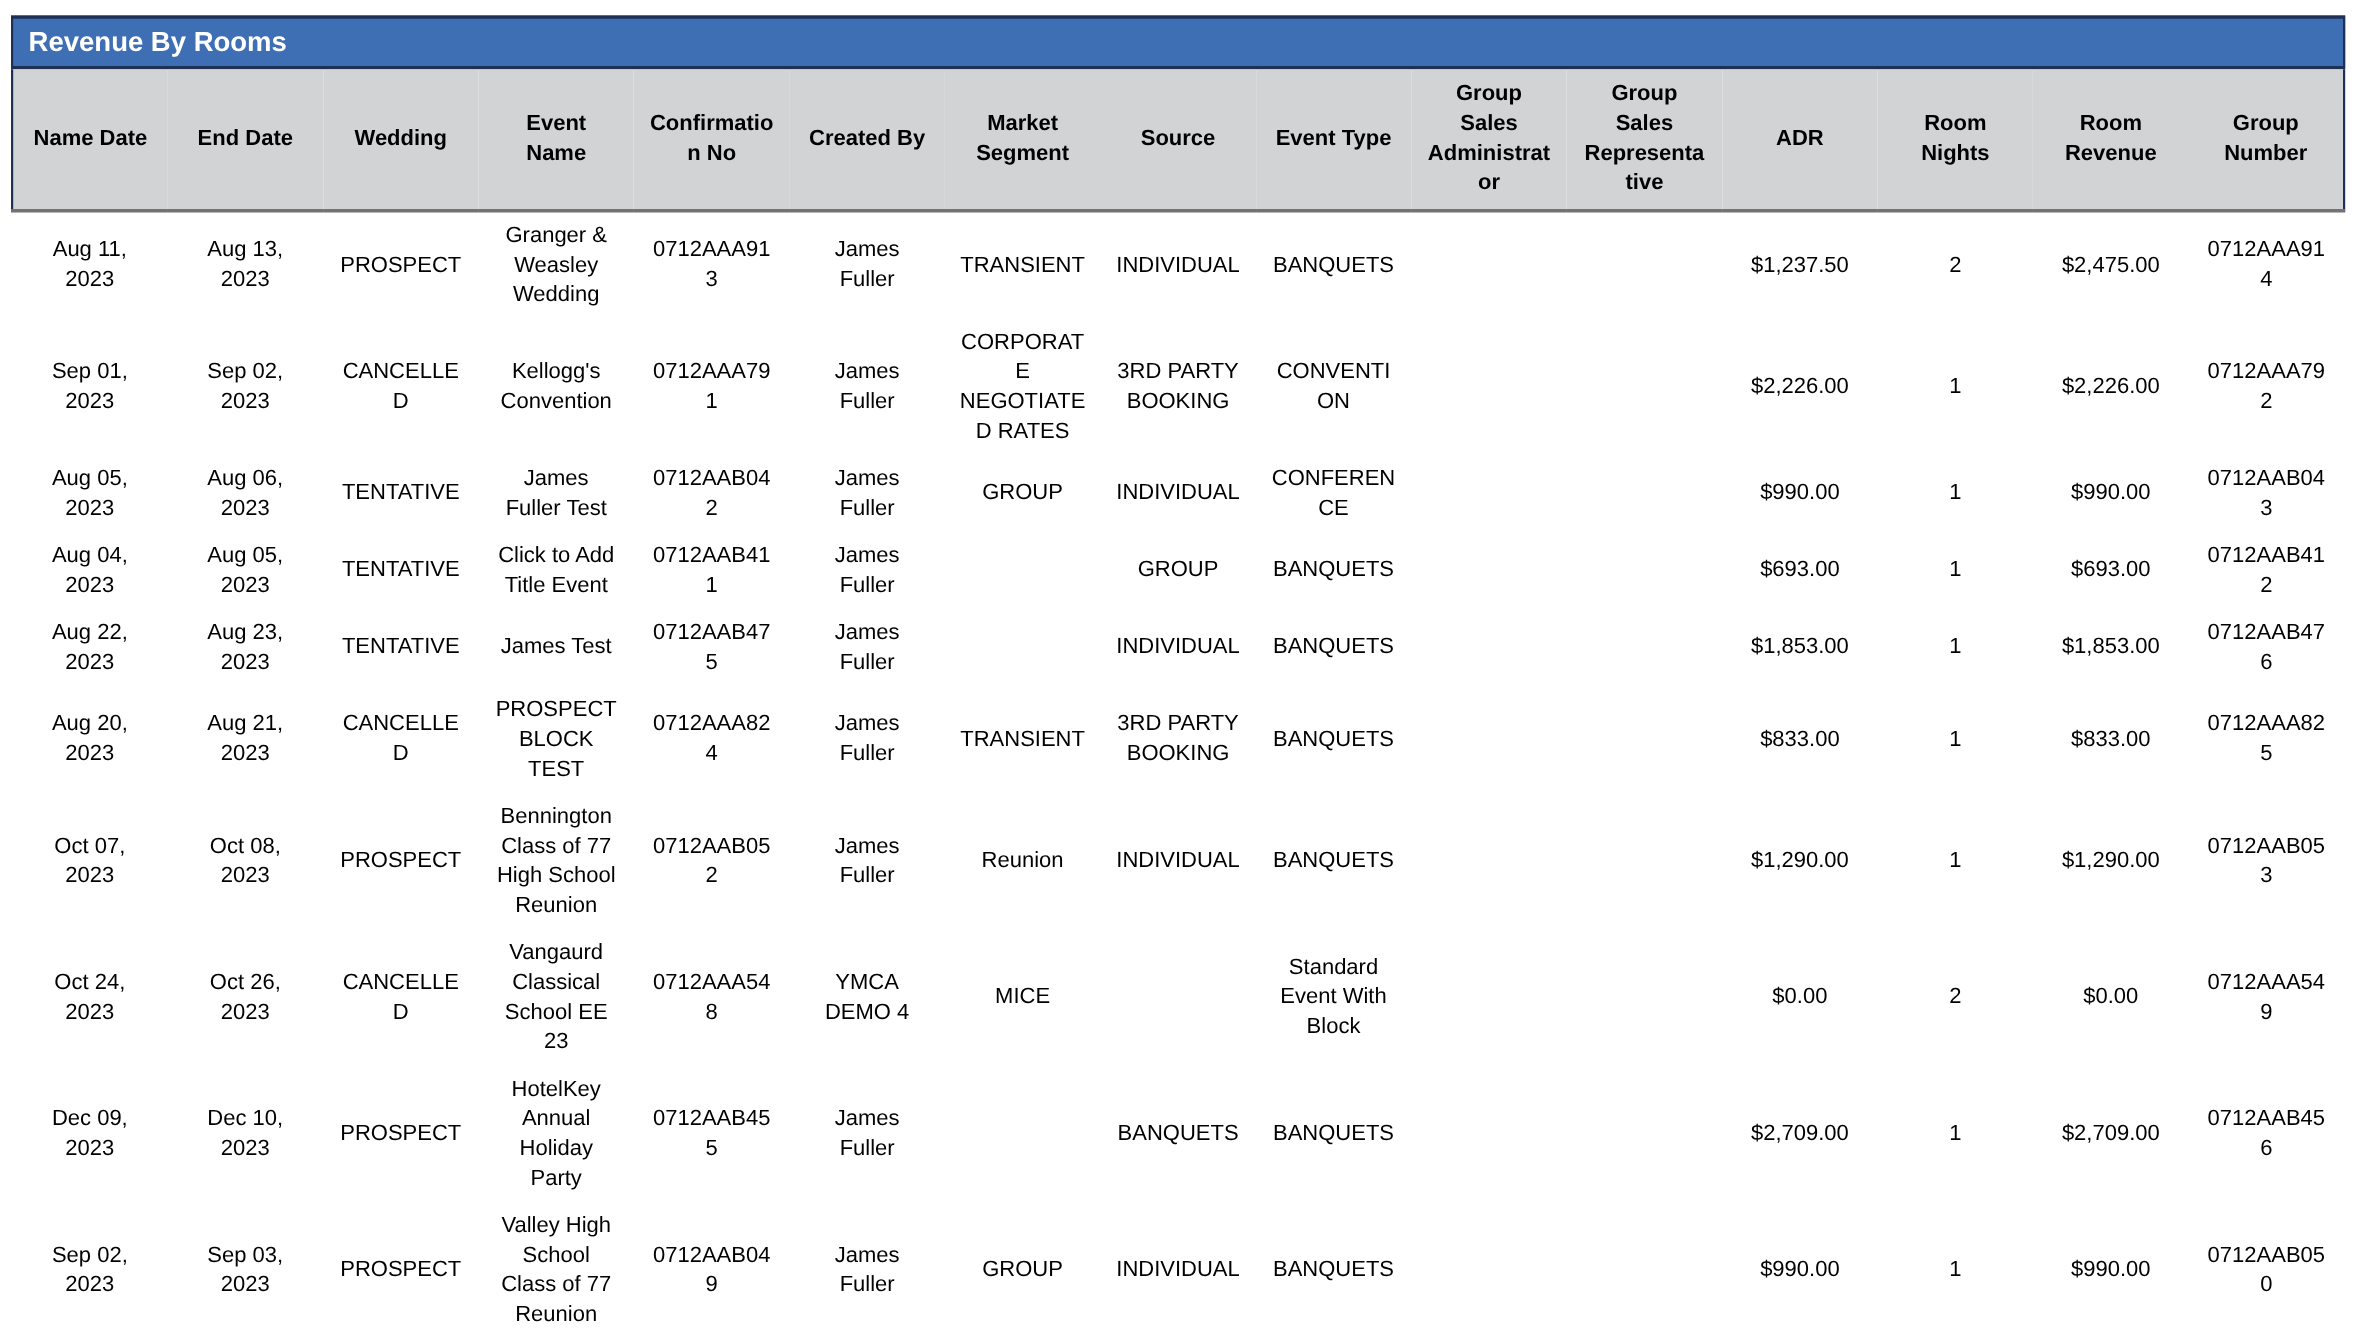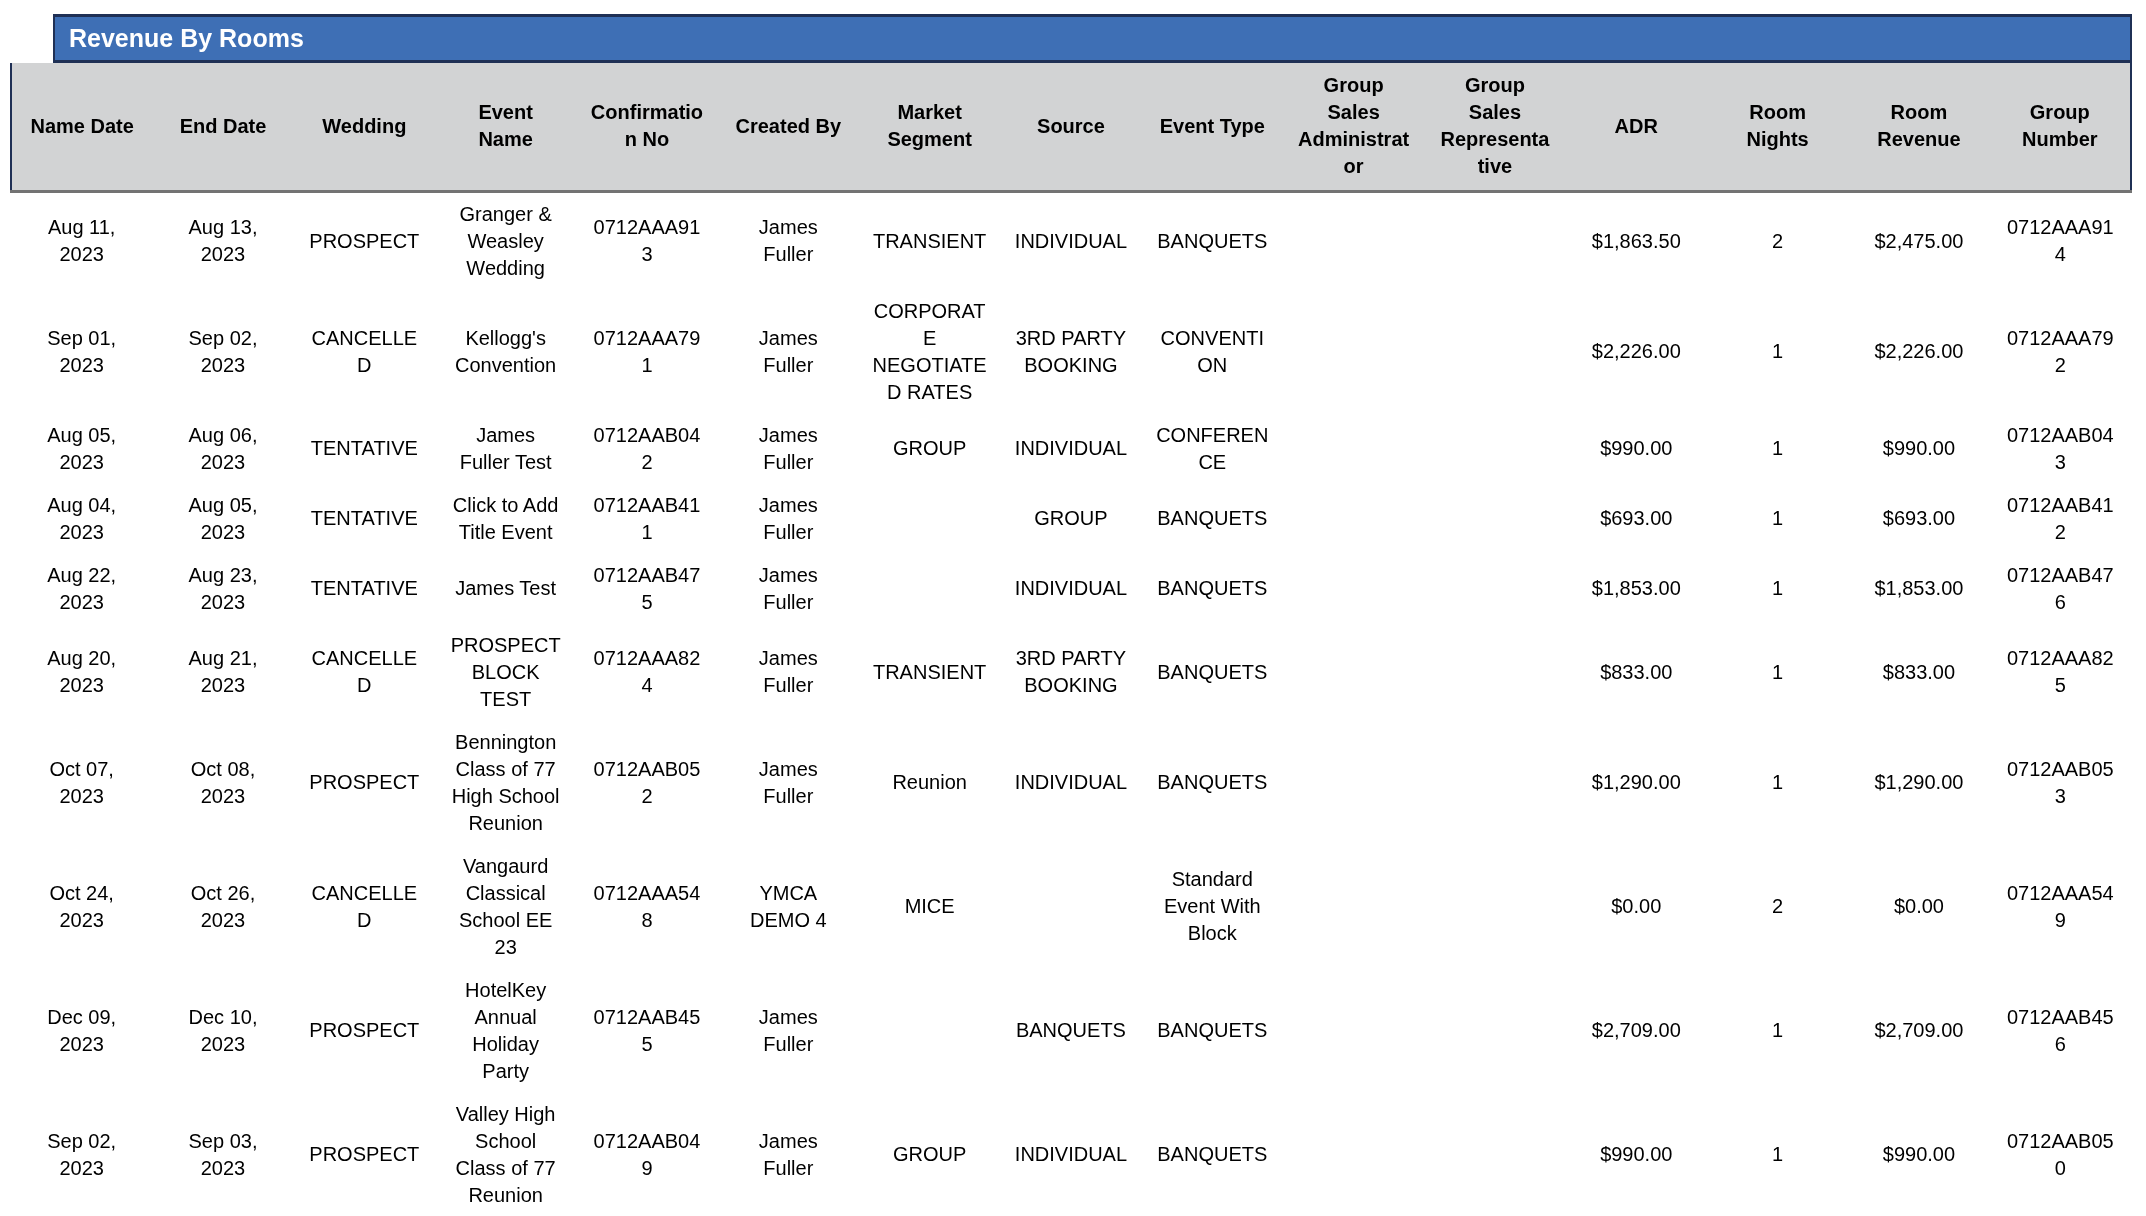--- a/index.html
+++ b/index.html
@@ -22,21 +22,20 @@
   .title-bar {
     background: #3E6FB5;
     border: 2px solid #1F3055;
     border-top-width: 3px;
     border-bottom-width: 3px;
     padding: 6px 14px 7px 14px;
     font-size: 25px;
     line-height: 30px;
     font-weight: bold;
     color: #ffffff;
-    margin-left: 43px;
   }
   table.revenue-table {
     border-collapse: collapse;
     table-layout: fixed;
     width: 100%;
   }
   table.revenue-table col { width: 6.6667%; }
   table.revenue-table th,
   table.revenue-table td {
     font-size: 20px;
@@ -107,21 +106,21 @@
           <td>Aug 13, 2023</td>
           <td>PROSPECT</td>
           <td>Granger &amp; Weasley Wedding</td>
           <td>0712AAA913</td>
           <td>James Fuller</td>
           <td>TRANSIENT</td>
           <td>INDIVIDUAL</td>
           <td>BANQUETS</td>
           <td></td>
           <td></td>
-          <td>$1,863.50</td>
+          <td>$1,237.50</td>
           <td>2</td>
           <td>$2,475.00</td>
           <td>0712AAA914</td>
         </tr>
         <tr>
           <td>Sep 01, 2023</td>
           <td>Sep 02, 2023</td>
           <td>CANCELLED</td>
           <td>Kellogg's Convention</td>
           <td>0712AAA791</td>

